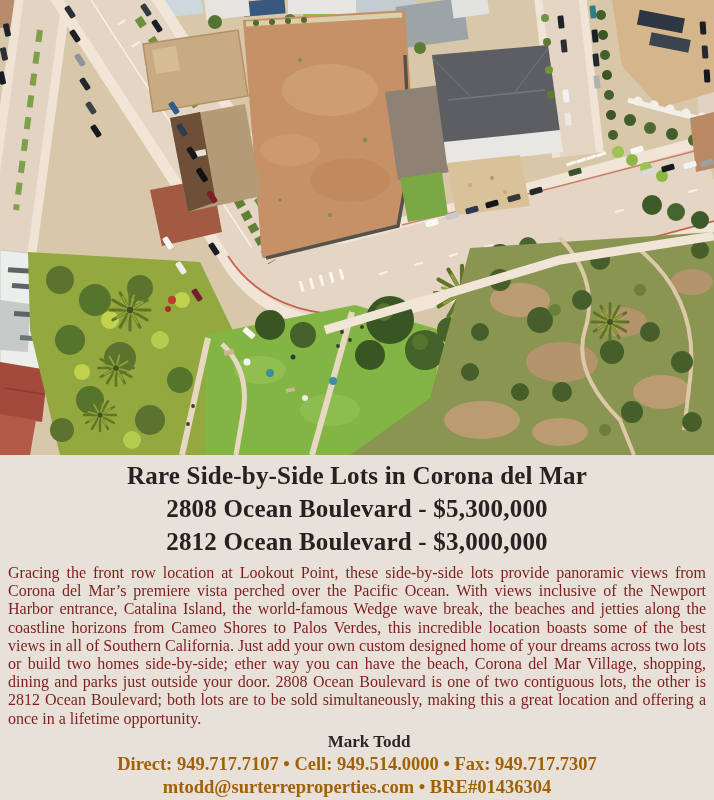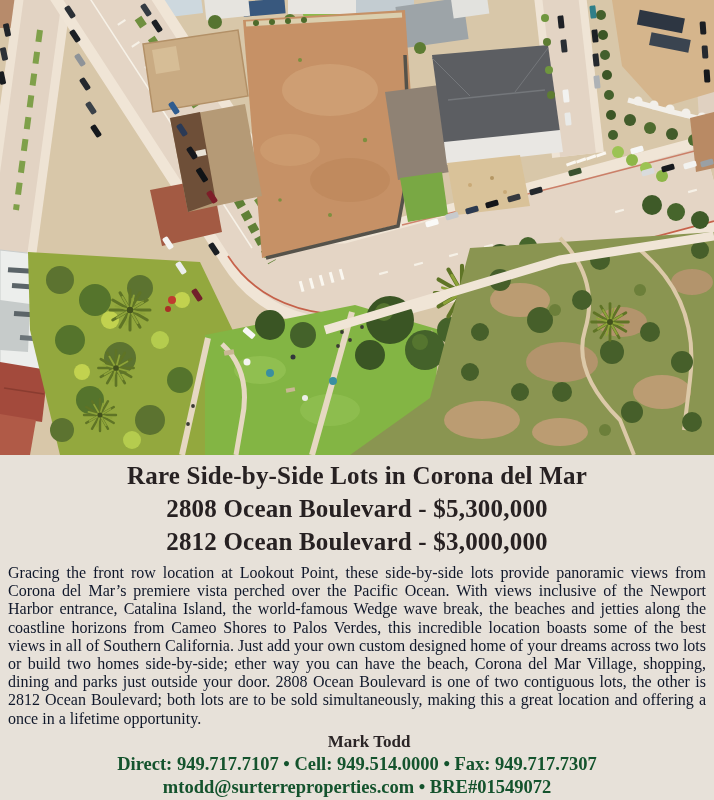--- a/index.html
+++ b/index.html
@@ -3,23 +3,23 @@
 <meta charset="utf-8">
 <style>
   html,body{margin:0;padding:0;}
   body{width:714px;height:800px;overflow:hidden;background:#e7e1d9;font-family:"Liberation Serif",serif;}
   .page{width:714px;height:800px;position:relative;}
   .photo-wrap{width:714px;height:455px;position:relative;overflow:hidden;background:#d8c7a9;}
   .photo-wrap svg{display:block;}
   .ad-copy{width:714px;height:345px;background:#e7e1d9;color:#2b2526;}
   .headings{padding-top:4px;text-align:center;font-weight:bold;font-size:25px;line-height:33px;color:#272122;letter-spacing:.2px;}
   .headings div{white-space:nowrap;}
-  .body-copy{font-size:16px;line-height:18.2px;text-align:justify;margin:6px 8px 0 8px;color:#0f172a;}
+  .body-copy{font-size:16px;line-height:18.2px;text-align:justify;margin:6px 8px 0 8px;color:#7f1d1d;}
   .agent{font-size:17px;font-weight:bold;text-align:center;margin-top:3px;line-height:22px;color:#2b2526;margin-left:24px;}
-  .contact-line,.email-line{font-size:18.5px;font-weight:bold;text-align:center;line-height:23px;color:#14532d;white-space:nowrap;}
+  .contact-line,.email-line{font-size:18.5px;font-weight:bold;text-align:center;line-height:23px;color:#a16207;white-space:nowrap;}
 </style>
 </head>
 <body>
 
 <div class="page">
 
   <div class="photo-wrap">
     <svg width="714" height="455" viewBox="0 0 714 455" xmlns="http://www.w3.org/2000/svg">
       <defs>
         <g id="palm">
@@ -452,16 +452,16 @@
 
   <div class="ad-copy">
     <div class="headings">
       <div>Rare Side-by-Side Lots in Corona del Mar</div>
       <div>2808 Ocean Boulevard - $5,300,000</div>
       <div>2812 Ocean Boulevard - $3,000,000</div>
     </div>
     <p class="body-copy">Gracing the front row location at Lookout Point, these side-by-side lots provide panoramic views from Corona del Mar’s premiere vista perched over the Pacific Ocean. With views inclusive of the Newport Harbor entrance, Catalina Island, the world-famous Wedge wave break, the beaches and jetties along the coastline horizons from Cameo Shores to Palos Verdes, this incredible location boasts some of the best views in all of Southern California. Just add your own custom designed home of your dreams across two lots or build two homes side-by-side; ether way you can have the beach, Corona del Mar Village, shopping, dining and parks just outside your door. 2808 Ocean Boulevard is one of two contiguous lots, the other is 2812 Ocean Boulevard; both lots are to be sold simultaneously, making this a great location and offering a once in a lifetime opportunity.</p>
     <div class="agent">Mark Todd</div>
     <div class="contact-line">Direct: 949.717.7107 • Cell: 949.514.0000 • Fax: 949.717.7307</div>
-    <div class="email-line">mtodd@surterreproperties.com • BRE#01549072</div>
+    <div class="email-line">mtodd@surterreproperties.com • BRE#01436304</div>
   </div>
 
 </div>
 
 </body></html>

